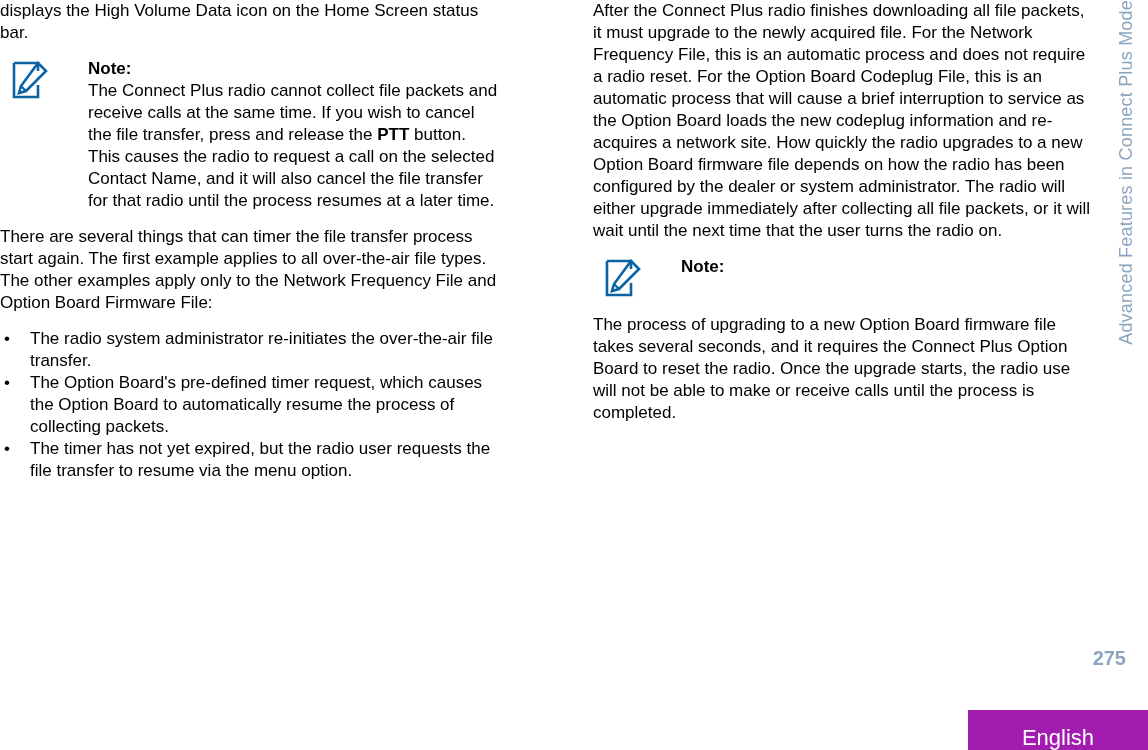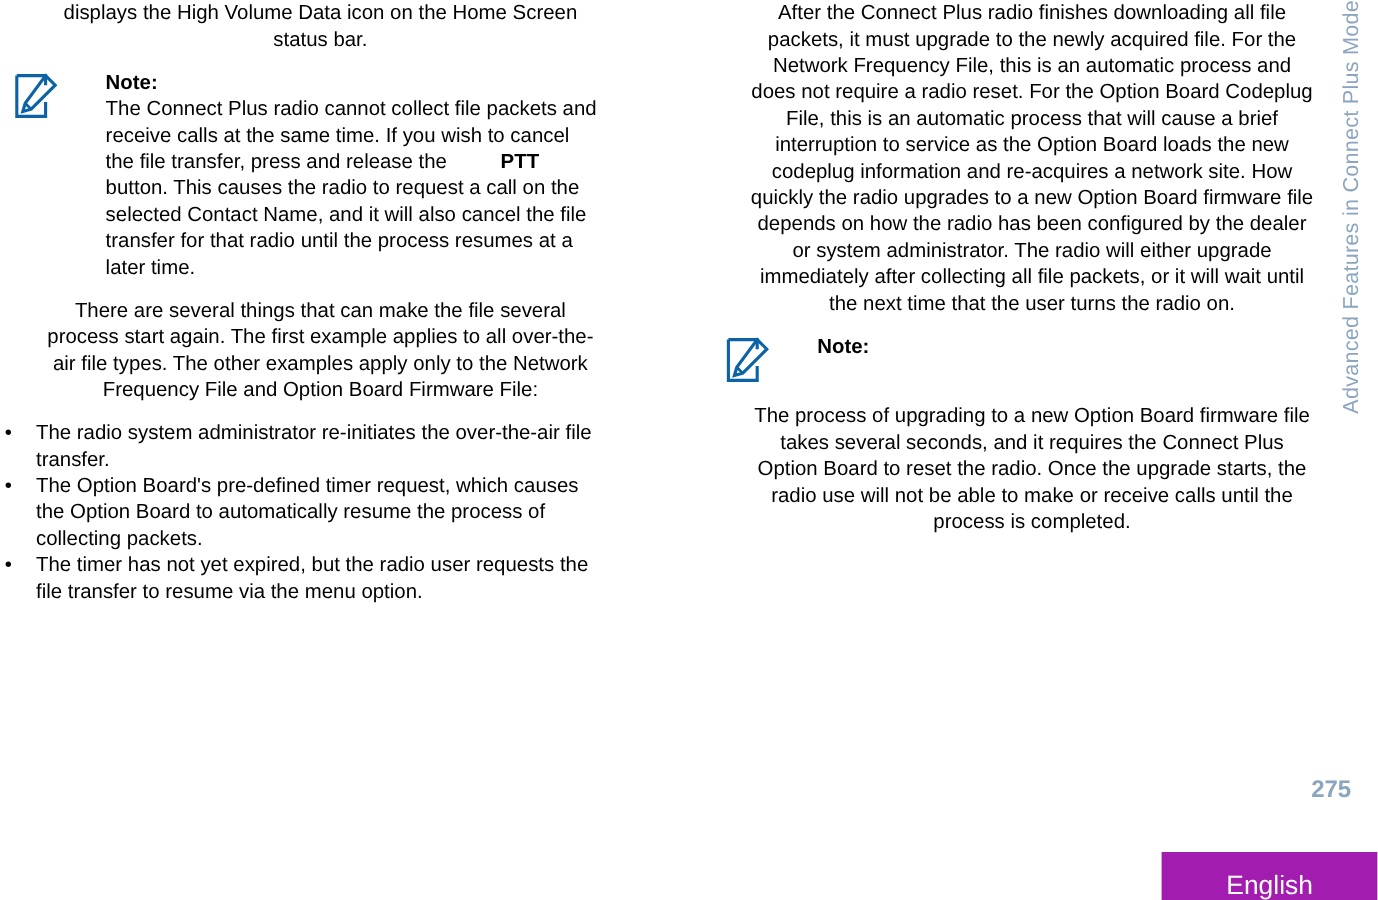--- a/index.html
+++ b/index.html
@@ -27,25 +27,24 @@
     top: 0;
     width: 502px;
     font-size: 17px;
     line-height: 22px;
   }
   .col-left  { left: 0px; }
   .col-right { left: 570px; margin-left: 23px; }
 
   p.para {
     margin: 0 0 14px 0;
-    text-align: center;
-    padding-left: 32px;
-  }
-
-  b.strong { font-weight: bold; margin-left: 40px; }
+    text-align: left;
+  }
+
+  b.strong { font-weight: bold; }
 
   
   .note {
     position: relative;
     margin: 0 0 14px 0;
     padding-left: 88px;
     min-height: 44px;
   }
   .note-icon {
     position: absolute;
@@ -141,21 +140,21 @@
         <svg width="36" height="40" viewBox="0 0 36 40" xmlns="http://www.w3.org/2000/svg">
           <path d="M2 2 H26 V10 M2 2 V36 H26 V24" fill="none" stroke="#0b63a5" stroke-width="2.6"></path>
           <path d="M26 2 L34 10 L14 30 L7 32 L9 25 Z" fill="none" stroke="#0b63a5" stroke-width="2.6" stroke-linejoin="miter"></path>
           <path d="M9 25 L14 30" fill="none" stroke="#0b63a5" stroke-width="2.2"></path>
         </svg>
       </span>
       <div class="note-title">Note:</div>
       <div class="note-body"><span>The Connect Plus radio cannot collect file packets and receive calls at the same time. If you wish to cancel the file transfer, press and release the </span><b class="strong">PTT</b><span> button. This causes the radio to request a call on the selected Contact Name, and it will also cancel the file transfer for that radio until the process resumes at a later time.</span></div>
     </div>
 
-    <p class="para">There are several things that can make the file several process start again. The first example applies to all over-the-air file types. The other examples apply only to the Network Frequency File and Option Board Firmware File:</p>
+    <p class="para">There are several things that can timer the file transfer process start again. The first example applies to all over-the-air file types. The other examples apply only to the Network Frequency File and Option Board Firmware File:</p>
 
     <ul class="bullets">
       <li>
         <span class="bullet-dot">•</span>
         <span>The radio system administrator re-initiates the over-the-air file transfer.</span>
       </li>
       <li>
         <span class="bullet-dot">•</span>
         <span>The Option Board's pre-defined timer request, which causes the Option Board to automatically resume the process of collecting packets.</span>
       </li>

